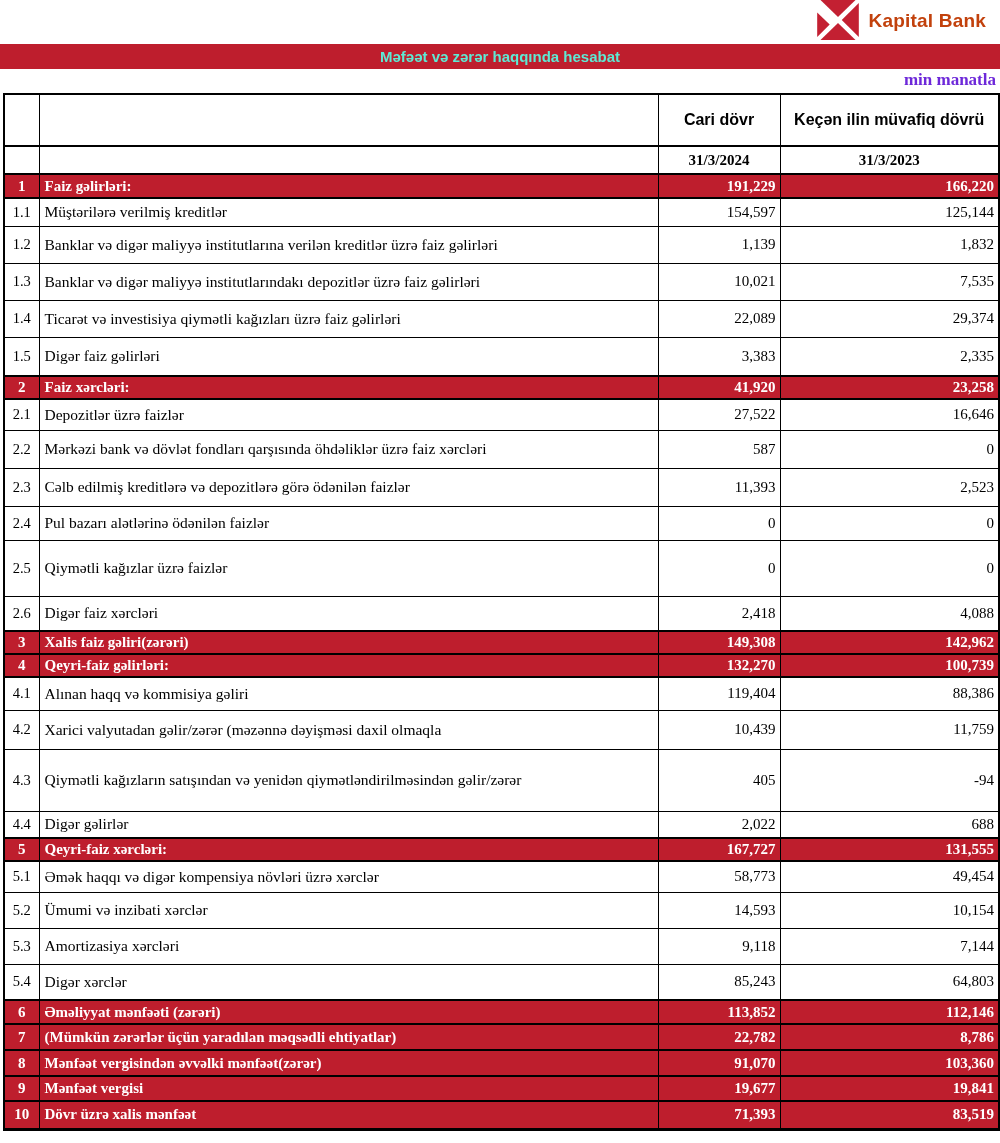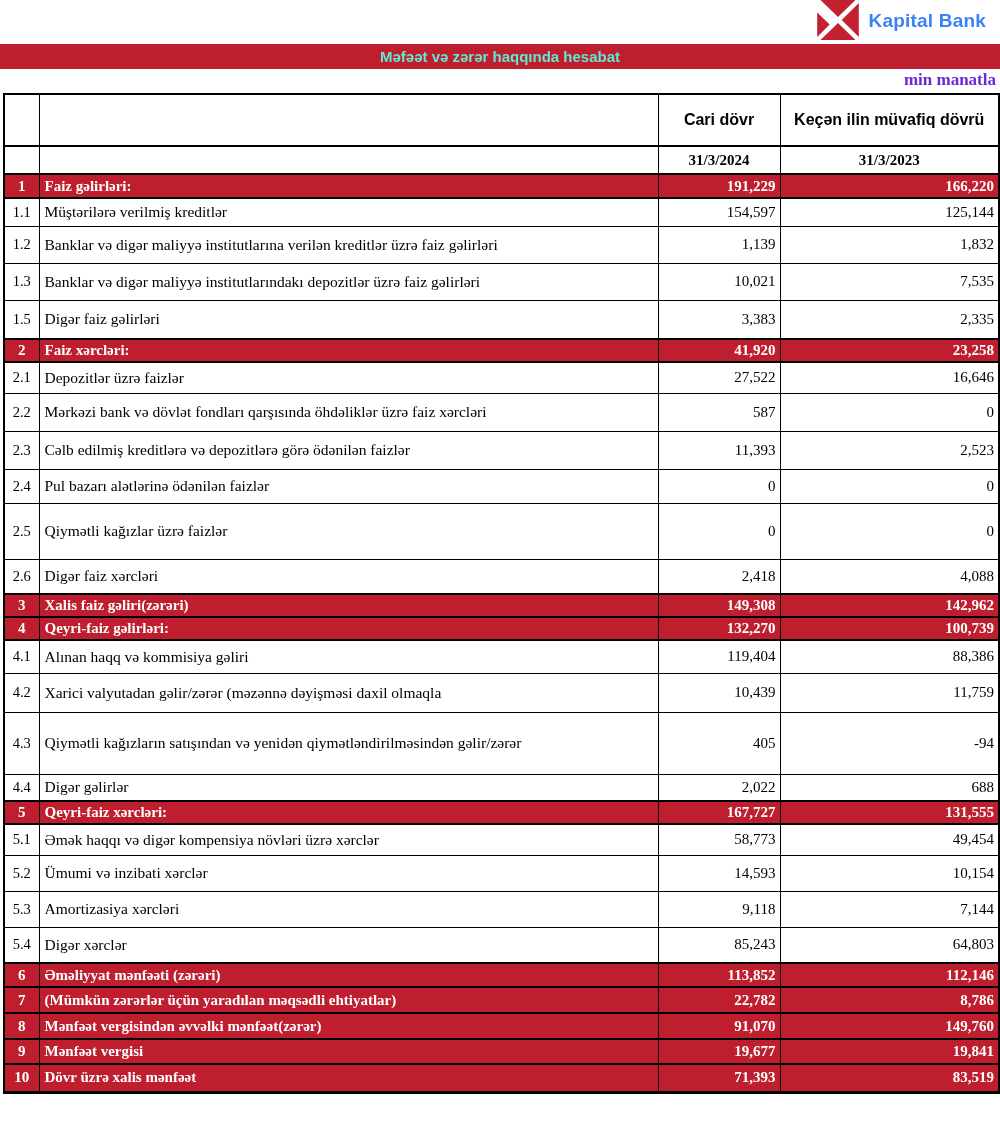--- a/index.html
+++ b/index.html
@@ -19,21 +19,21 @@
     height: 42px;
     display: flex;
     align-items: center;
     gap: 10px;
   }
   .logo-icon { width: 42px; height: 40px; margin-top: -2px; }
   .logo-text {
     font-family: "Liberation Sans", sans-serif;
     font-weight: 700;
     font-size: 19px;
-    color: #3b82f6;
+    color: #c2410c;
     letter-spacing: 0.2px;
     white-space: nowrap;
   }
 
   
   .title-bar {
     position: absolute;
     top: 44px;
     left: 0;
     width: 1000px;
@@ -172,20 +172,26 @@
         <td class="lbl">Banklar və digər maliyyə institutlarına verilən kreditlər üzrə faiz gəlirləri</td>
         <td class="val">1,139</td>
         <td class="val">1,832</td>
       </tr>
       <tr class="detail" style="height: 37px;">
         <td class="no">1.3</td>
         <td class="lbl">Banklar və digər maliyyə institutlarındakı depozitlər üzrə faiz gəlirləri</td>
         <td class="val">10,021</td>
         <td class="val">7,535</td>
       </tr>
+      <tr class="detail" style="height: 37px;">
+        <td class="no">1.4</td>
+        <td class="lbl">Ticarət və investisiya qiymətli kağızları üzrə faiz gəlirləri</td>
+        <td class="val">22,089</td>
+        <td class="val">29,374</td>
+      </tr>
       <tr class="detail" style="height: 39px; margin-top: 43px;">
         <td class="no">1.5</td>
         <td class="lbl">Digər faiz gəlirləri</td>
         <td class="val">3,383</td>
         <td class="val">2,335</td>
       </tr>
       <tr class="summary" style="height: 23px;">
         <td class="no">2</td>
         <td class="lbl">Faiz xərcləri:</td>
         <td class="val">41,920</td>
@@ -302,21 +308,21 @@
       <tr class="summary" style="height: 26px;">
         <td class="no">7</td>
         <td class="lbl">(Mümkün zərərlər üçün yaradılan məqsədli ehtiyatlar)</td>
         <td class="val">22,782</td>
         <td class="val">8,786</td>
       </tr>
       <tr class="summary" style="height: 26px;">
         <td class="no">8</td>
         <td class="lbl">Mənfəət vergisindən əvvəlki mənfəət(zərər)</td>
         <td class="val">91,070</td>
-        <td class="val">149,760</td>
+        <td class="val">103,360</td>
       </tr>
       <tr class="summary" style="height: 25px;">
         <td class="no">9</td>
         <td class="lbl">Mənfəət vergisi</td>
         <td class="val">19,677</td>
         <td class="val">19,841</td>
       </tr>
       <tr class="summary" style="height: 28px; padding-left: 48px;">
         <td class="no">10</td>
         <td class="lbl">Dövr üzrə xalis mənfəət</td>

